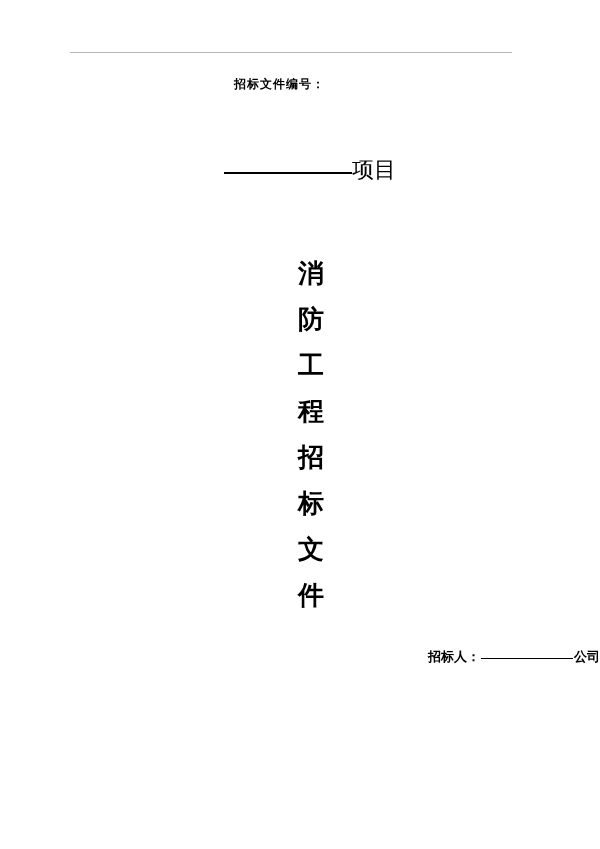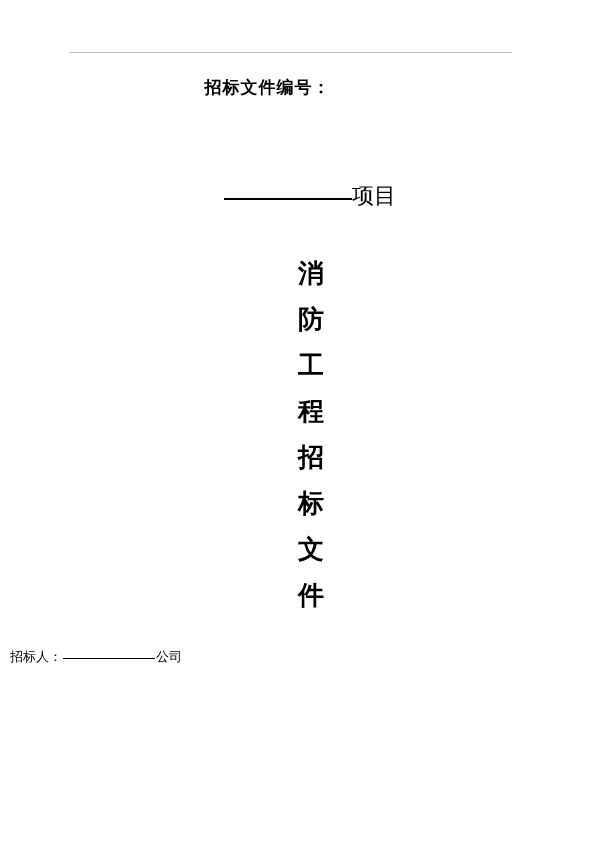--- a/index.html
+++ b/index.html
@@ -31,25 +31,25 @@
     left: 70px;
     top: 52px;
     width: 442px;
     height: 1px;
     background: #b8b8b8;
   }
 
   
   .doc-number {
     position: absolute;
-    left: 0;
+    left: 12px;
     top: 76px;
     width: 505px;
     text-align: center;
-    font-size: 17px;
+    font-size: 12px;
     font-weight: bold;
     letter-spacing: 1px;
     padding-left: 30px;
     box-sizing: border-box;
   }
 
   
   .project-line {
     position: absolute;
     left: 0;
@@ -63,21 +63,20 @@
   }
   .blank-long {
     display: inline-block;
     width: 128px;
     border-bottom: 2px solid #000;
     vertical-align: 3px;
   }
   .project-word {
     display: inline-block;
     vertical-align: baseline;
-    margin-top: 26px;
   }
 
   
   .vtitle {
     position: absolute;
     left: 0;
     top: 250px;
     width: 600px;
     padding-left: 22px;
     box-sizing: border-box;
@@ -90,23 +89,23 @@
     line-height: 46px;
     letter-spacing: 0;
   }
 
   
   .bidder-line {
     position: absolute;
     left: 0;
     top: 648px;
     width: 600px;
-    text-align: left;
+    text-align: right;
     font-size: 13px;
-    font-weight: normal;
+    font-weight: bold;
     padding-left: 10px;
     box-sizing: border-box;
     white-space: nowrap;
   }
   .blank-mid {
     display: inline-block;
     width: 92px;
     border-bottom: 1.5px solid #000;
     vertical-align: 2px;
     margin: 0 1px;

